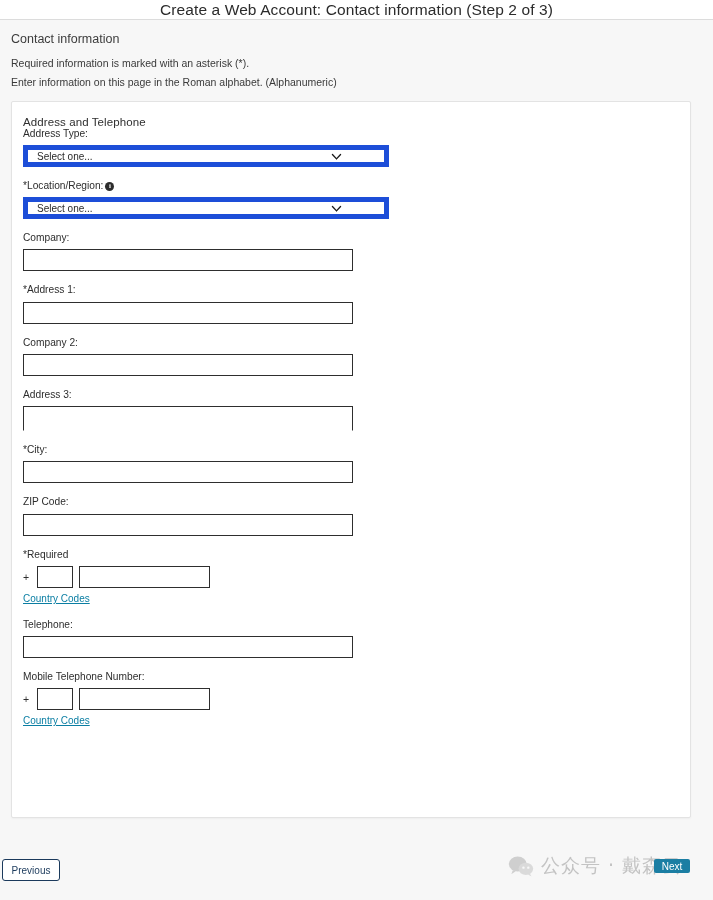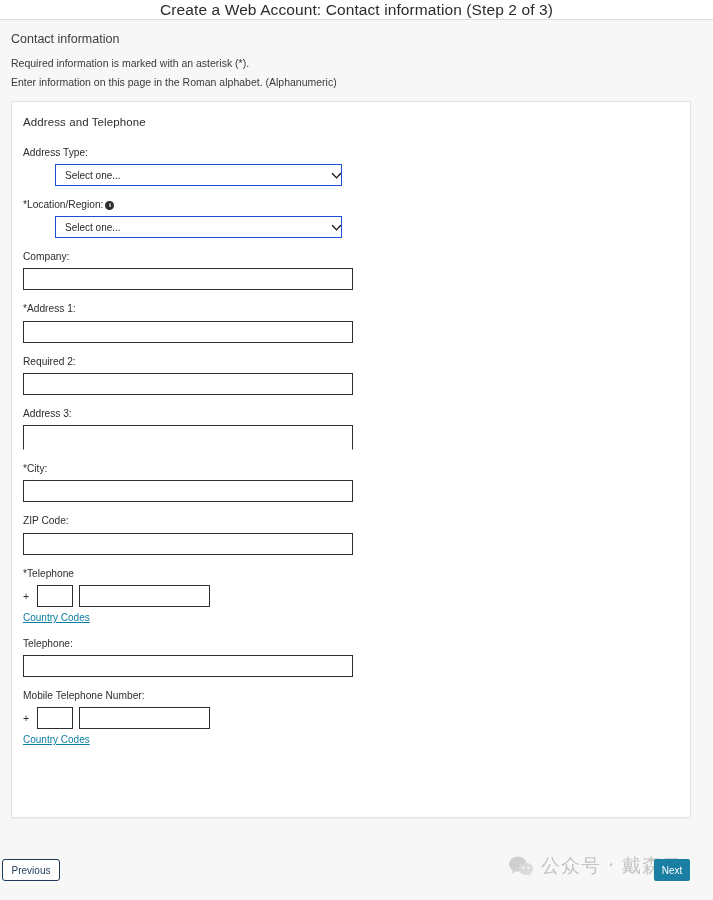--- a/index.html
+++ b/index.html
@@ -65,21 +65,20 @@
     height: 717px;
     overflow: hidden;
     position: relative;
   }
   .card-inner {
     padding: 14px 0 0 11px;
   }
   .card-title {
     font-size: 11.5px;
     color: #2f2f2f;
-    margin-bottom: 19px;
     letter-spacing: 0.1px;
   }
 
   .field-group {
     margin-bottom: 13px;
     position: relative;
   }
   .field-label {
     font-size: 10.2px;
     color: #2d2d2d;
@@ -104,32 +103,31 @@
     font-weight: bold;
   }
 
   
   .select-wrap {
     position: relative;
     width: 330px;
     height: 22px;
   }
   .select-box {
-    width: 287px;
-    height: 22px;
-    border: 1px solid #1d4ed8;
+    width: 366px;
+    height: 22px;
+    border: 5px solid #1d4ed8;
     background: #ffffff;
     box-sizing: border-box;
     font-size: 10px;
     color: #2a2a2a;
     display: flex;
     align-items: center;
     padding-left: 9px;
     box-sizing: border-box;
-    margin-left: 32px;
   }
   .chevron {
     position: absolute;
     right: 10px;
     top: 5px;
     width: 13px;
     height: 13px;
     pointer-events: none;
   }
 
@@ -205,21 +203,21 @@
     font-size: 10px;
     font-family: "Liberation Sans", sans-serif;
     cursor: pointer;
     padding: 0;
   }
   .btn-next {
     position: absolute;
     left: 654px;
     top: 859px;
     width: 36px;
-    height: 22px;
+    height: 14px;
     border: none;
     border-radius: 2px;
     background: #1b7ea3;
     color: #ffffff;
     font-size: 10px;
     font-family: "Liberation Sans", sans-serif;
     cursor: pointer;
     padding: 0;
     z-index: 5;
   }
@@ -294,41 +292,41 @@
         <label class="field-label">Company:</label>
         <input class="text-input" type="text" value="" style="">
       </div>
 
       <div class="field-group">
         <label class="field-label">*Address 1:</label>
         <input class="text-input" type="text" value="" style="">
       </div>
 
       <div class="field-group">
-        <label class="field-label">Required 2:</label>
+        <label class="field-label">Company 2:</label>
         <input class="text-input" type="text" value="" style="">
       </div>
 
       <div class="field-group">
         <label class="field-label">Address 3:</label>
         <input class="text-input clipped" type="text" value="" style="">
       </div>
 
       <div class="field-group">
         <label class="field-label">*City:</label>
         <input class="text-input" type="text" value="" style="">
       </div>
 
       <div class="field-group">
         <label class="field-label">ZIP Code:</label>
         <input class="text-input" type="text" value="" style="">
       </div>
 
       <div class="field-group">
-        <label class="field-label">*Telephone</label>
+        <label class="field-label">*Required</label>
         <div class="tel-row">
           <span class="tel-plus">+</span>
           <input class="tel-cc" type="text" value="" style="">
           <input class="tel-num" type="text" value="" style="">
         </div>
         <div class="link-line">
           <span class="country-link">Country Codes</span>
         </div>
       </div>
 

